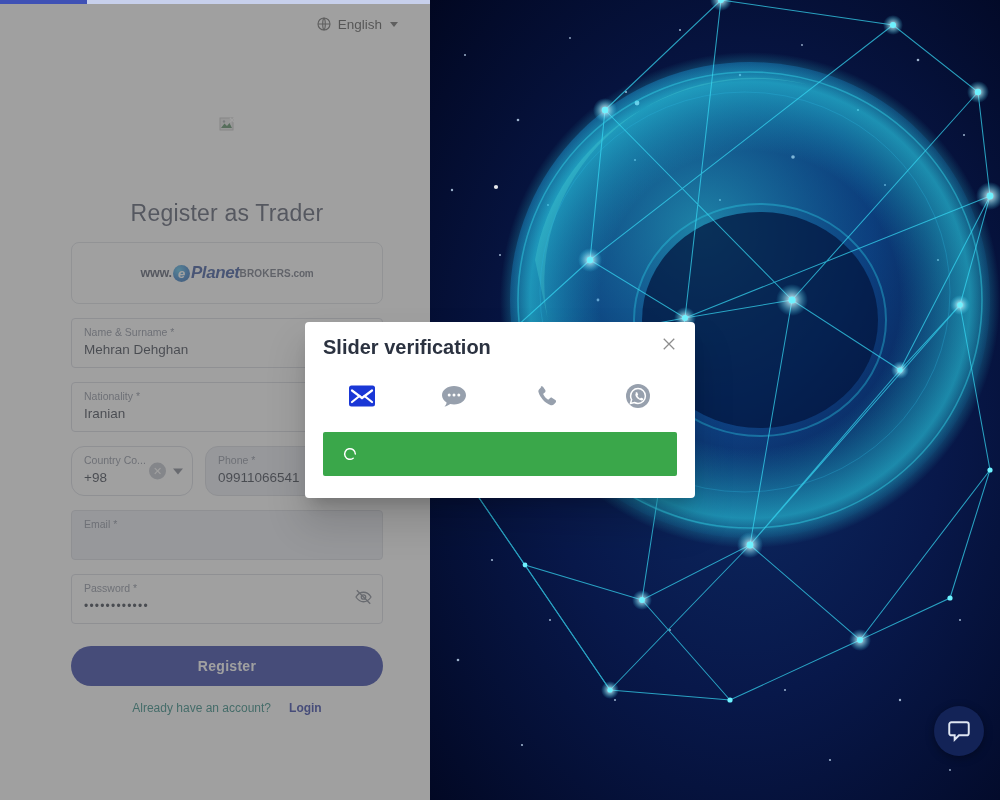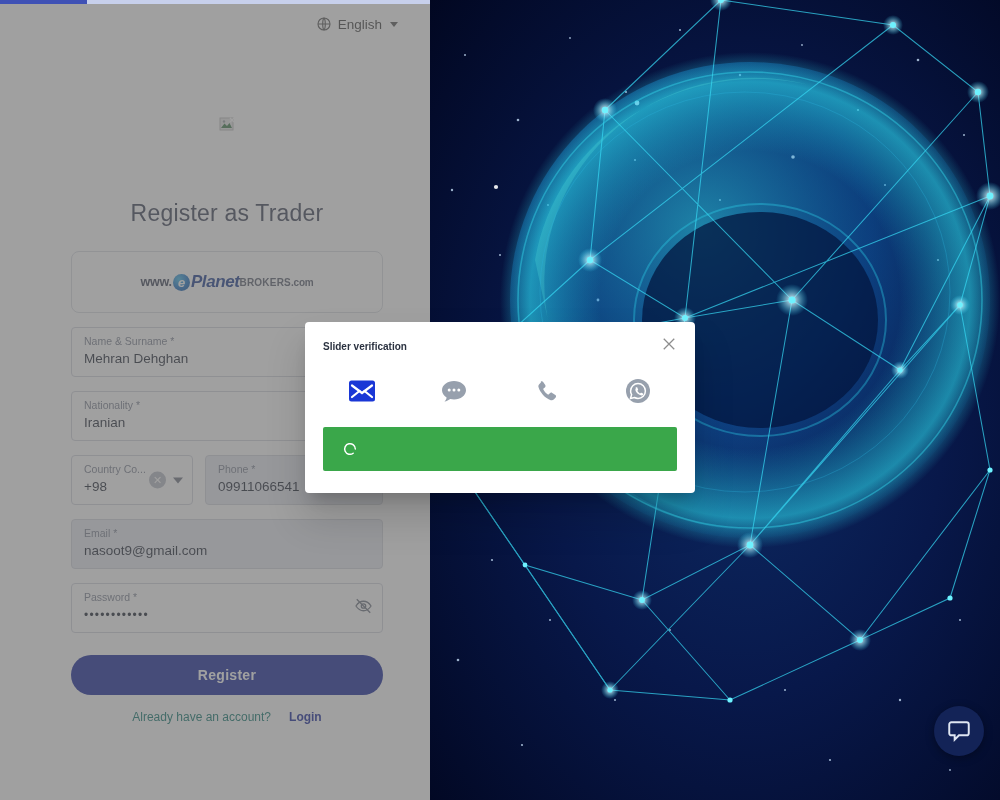--- a/index.html
+++ b/index.html
@@ -92,21 +92,21 @@
   .page-title {
     margin-top: 52px;
     text-align: center;
     font-size: 23px;
     font-weight: 400;
     color: #3c4257;
     letter-spacing: .2px;
   }
 
   .logo-box {
-    margin-top: 24px;
+    margin-top: 15px;
     height: 62px;
     border: 1px solid #d9dce3;
     border-radius: 8px;
     display: flex;
     align-items: center;
     justify-content: center;
     background: #fff;
   }
   .logo-text {
     font-size: 15px;
@@ -154,21 +154,21 @@
   .field-value {
     font-size: 13.5px;
     color: #1c2231;
     line-height: 20px;
     margin-top: 1px;
     display: block;
   }
   .field-value.dots { letter-spacing: 1.2px; font-size: 12px; }
 
   .row-2 { display: flex; gap: 12px; }
-  .row-2 .field { margin-top: 14px; }
+  .row-2 .field { margin-top: 14px; border-radius: 13px; }
   .field.country { width: 122px; flex: 0 0 122px; }
   .field.phone { flex: 1 1 auto; background: #e7eaf2; }
 
   .field-adorn {
     position: absolute;
     right: 9px;
     top: 50%;
     transform: translateY(-50%);
     display: flex;
     align-items: center;
@@ -263,21 +263,21 @@
     border-radius: 4px;
     box-shadow: 0 11px 15px -7px rgba(0,0,0,.2), 0 24px 38px 3px rgba(0,0,0,.14);
     z-index: 20;
     padding: 0;
   }
   .modal-header {
     position: relative;
     padding: 14px 18px 6px 18px;
   }
   .modal-title {
-    font-size: 10px;
+    font-size: 20px;
     font-weight: 700;
     color: #2b3240;
   }
   .modal-close {
     position: absolute;
     top: 13px;
     right: 17px;
     width: 18px;
     height: 18px;
     cursor: pointer;
@@ -384,21 +384,20 @@
         </div>
         <div class="field phone">
           <span class="field-label">Phone *</span>
           <span class="field-value" placeholder="Phone">09911066541</span>
         </div>
       </div>
 
       
       <div class="field filled-hl">
         <span class="field-label">Email *</span>
-        <span class="field-value" placeholder="Email">nasoot9@gmail.com</span>
       </div>
 
       
       <div class="field">
         <span class="field-label">Password *</span>
         <span class="field-value dots" placeholder="Password">••••••••••••</span>
         <span class="field-adorn">
           <span class="eye-btn">
             <svg width="19" height="19" viewBox="0 0 24 24" fill="none" stroke="#6d7380" stroke-width="1.6">
               <path d="M2.5 12s3.8-6 9.5-6 9.5 6 9.5 6-3.8 6-9.5 6-9.5-6-9.5-6z"></path>

